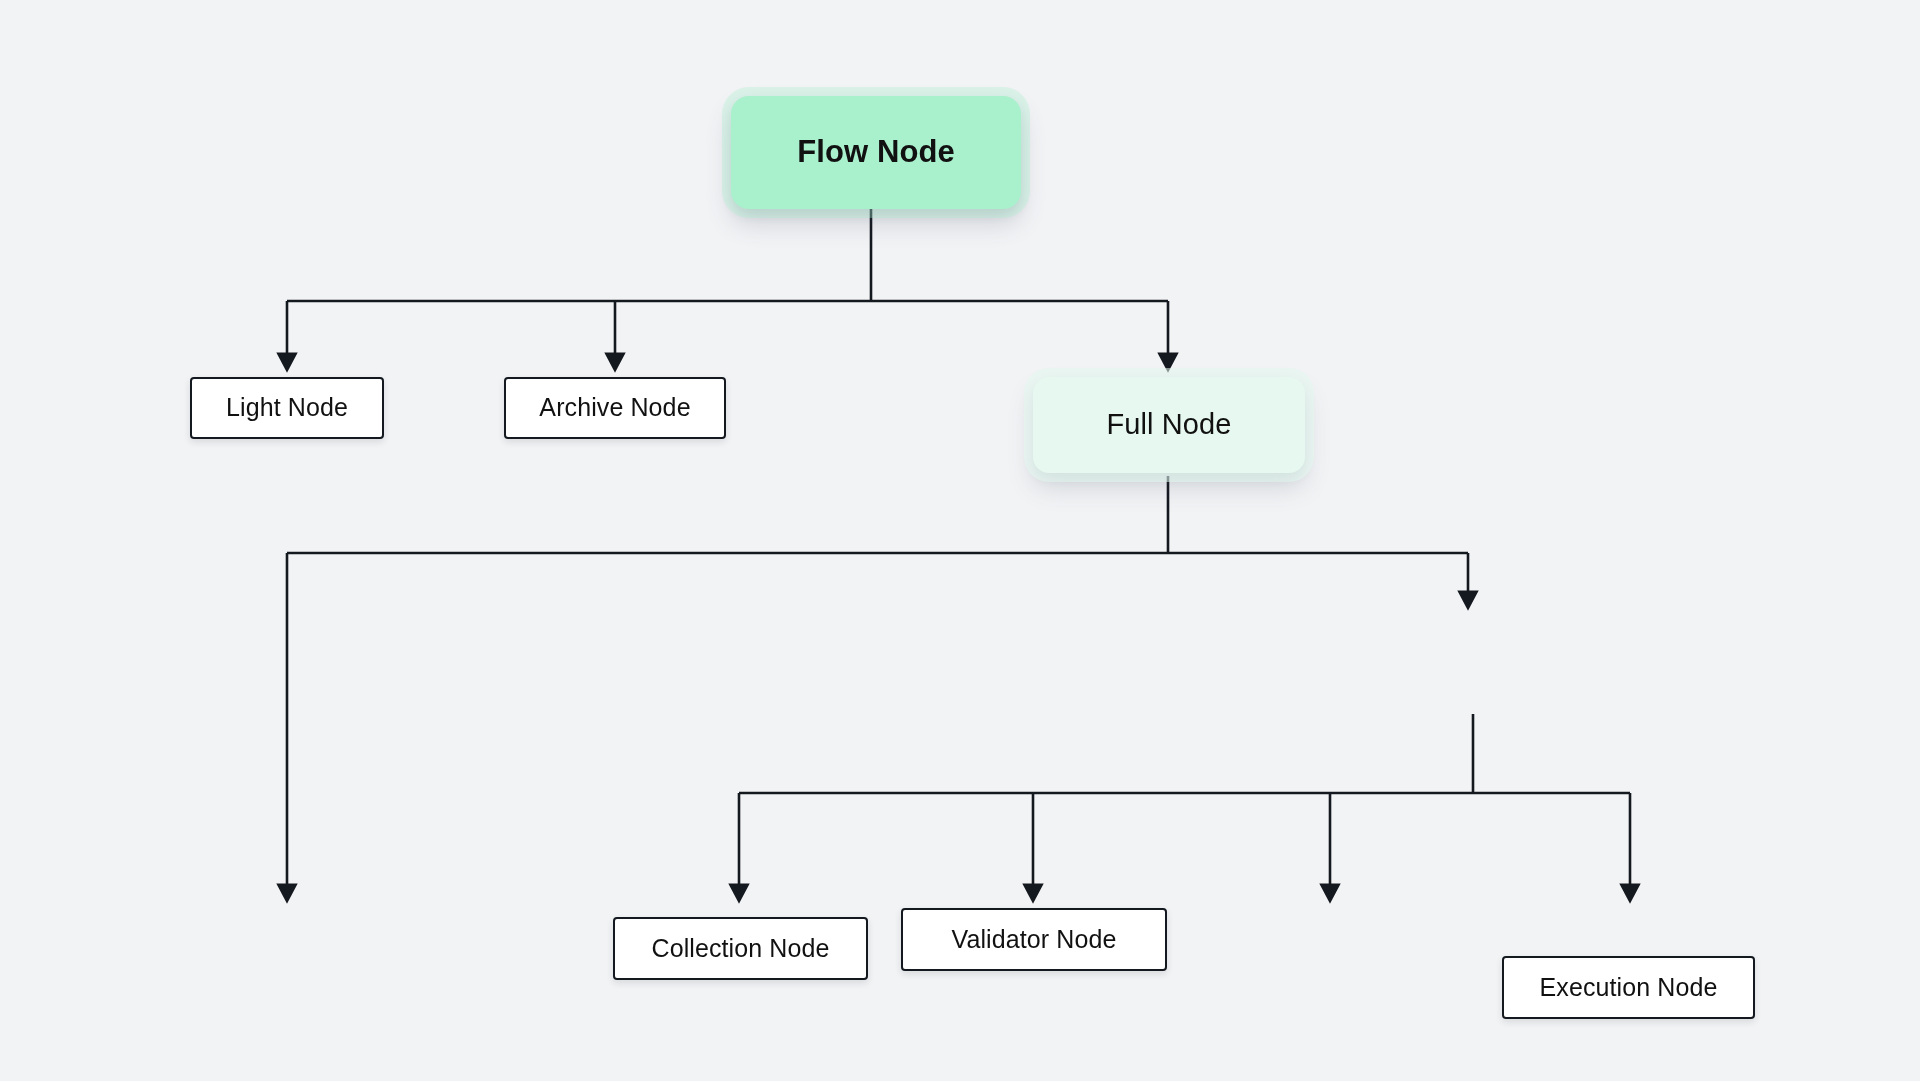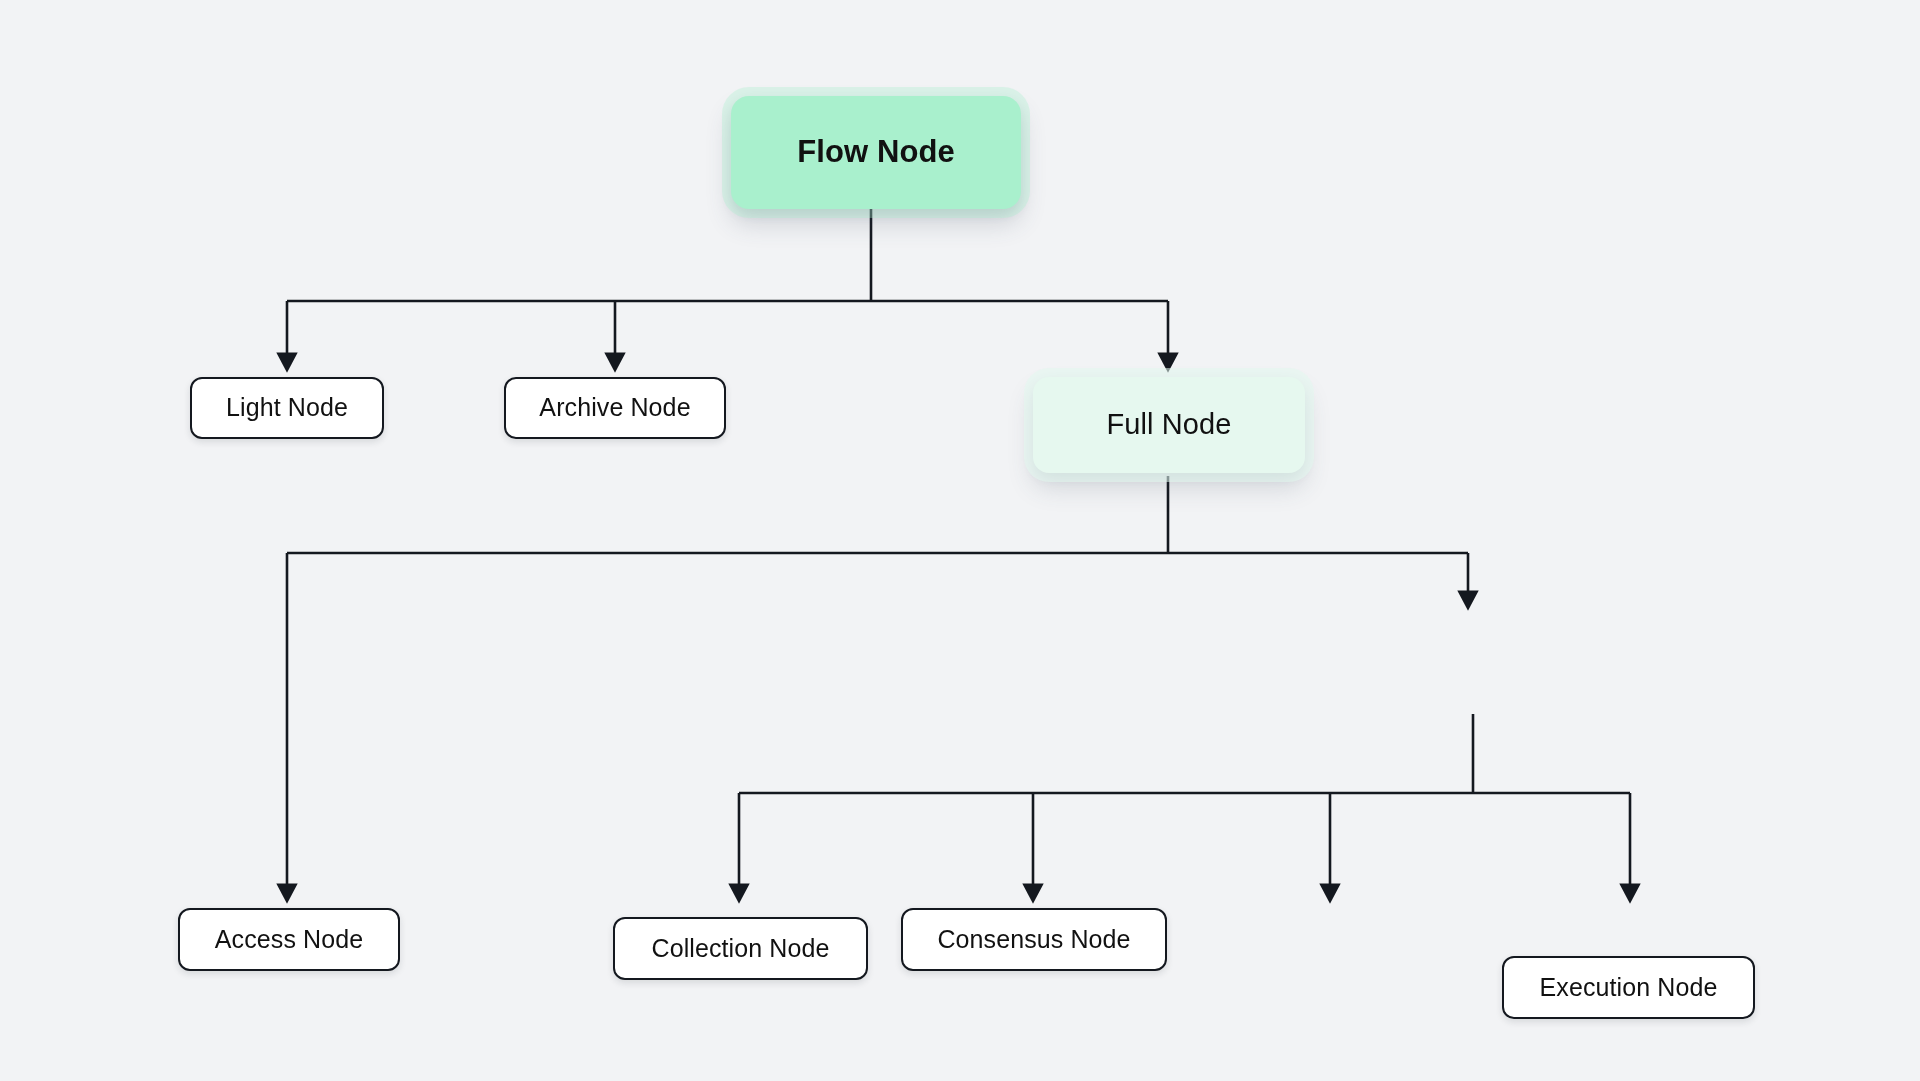--- a/index.html
+++ b/index.html
@@ -41,21 +41,21 @@
     text-align: center;
     color: #111111;
     letter-spacing: 0.1px;
     white-space: nowrap;
     user-select: none;
   }
 
   .node.plain {
     background: #ffffff;
     border: 2.5px solid #14181f;
-    border-radius: 12px;
+    border-radius: 4px;
     font-size: 25px;
     box-shadow: 0 3px 7px rgba(23, 30, 45, 0.12);
     text-align: right;
   }
 
   .node.tinted {
     border: none;
     border-radius: 16px;
   }
 
@@ -148,30 +148,27 @@
 
   <div class="node plain" style="left:504px; top:377px; width:222px; height:62px;">
     <span class="node-label">Archive Node</span>
   </div>
 
   <div class="node tinted full" style="left:1033px; top:377px; width:272px; height:96px;">
     <span class="node-label">Full Node</span>
   </div>
 
 
-  <div class="node plain" style="left:178px; top:908px; width:222px; height:63px;">
-    <span class="node-label">Access Node</span>
-  </div>
 
   <div class="node plain" style="left:613px; top:908px; width:255px; height:63px;margin-top:9px;">
     <span class="node-label">Collection Node</span>
   </div>
 
   <div class="node plain" style="left:901px; top:908px; width:266px; height:63px;">
-    <span class="node-label">Consensus Node</span>
+    <span class="node-label">Validator Node</span>
   </div>
 
 
   <div class="node plain" style="left:1502px; top:908px; width:253px; height:63px;margin-top:48px;">
     <span class="node-label">Execution Node</span>
   </div>
 
 </div>
 
 </body></html>

